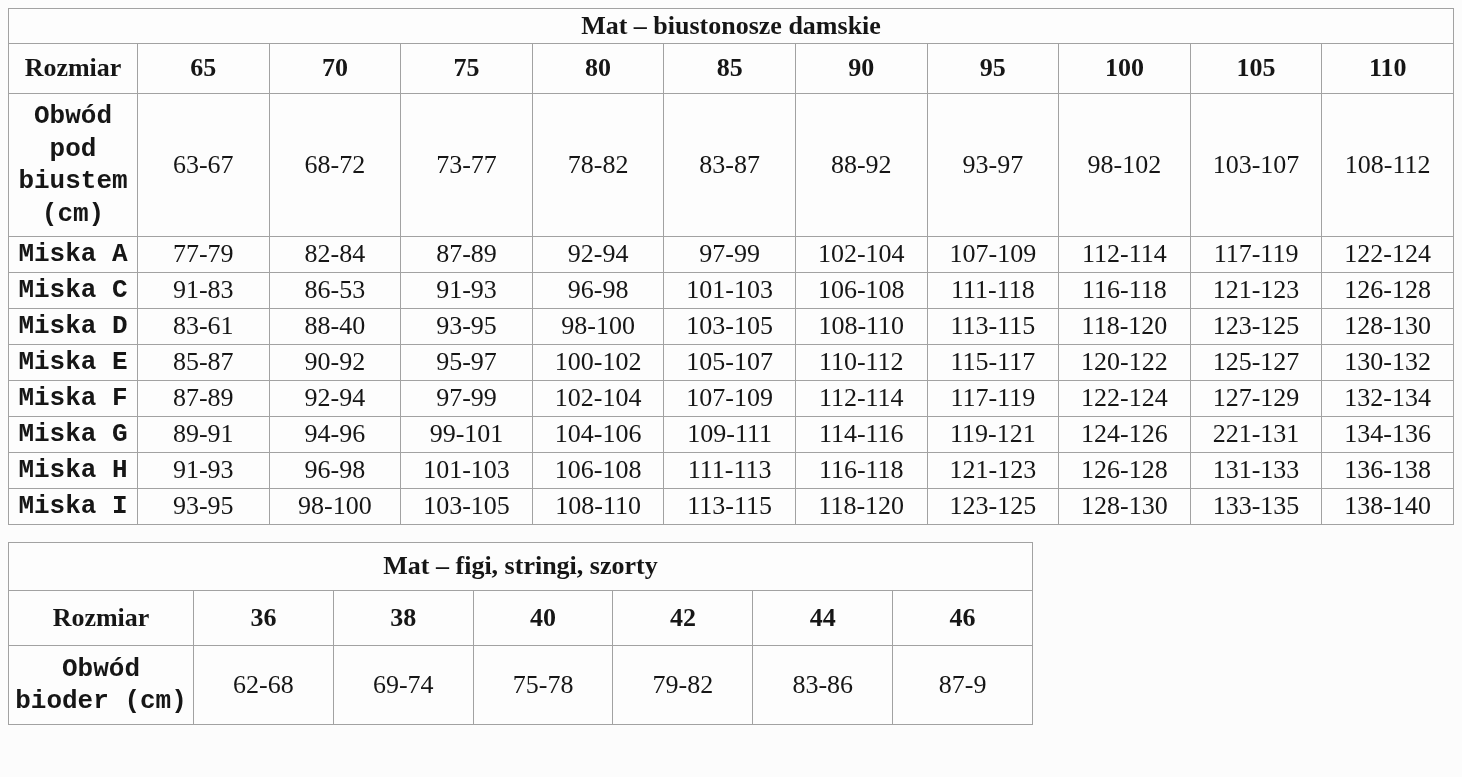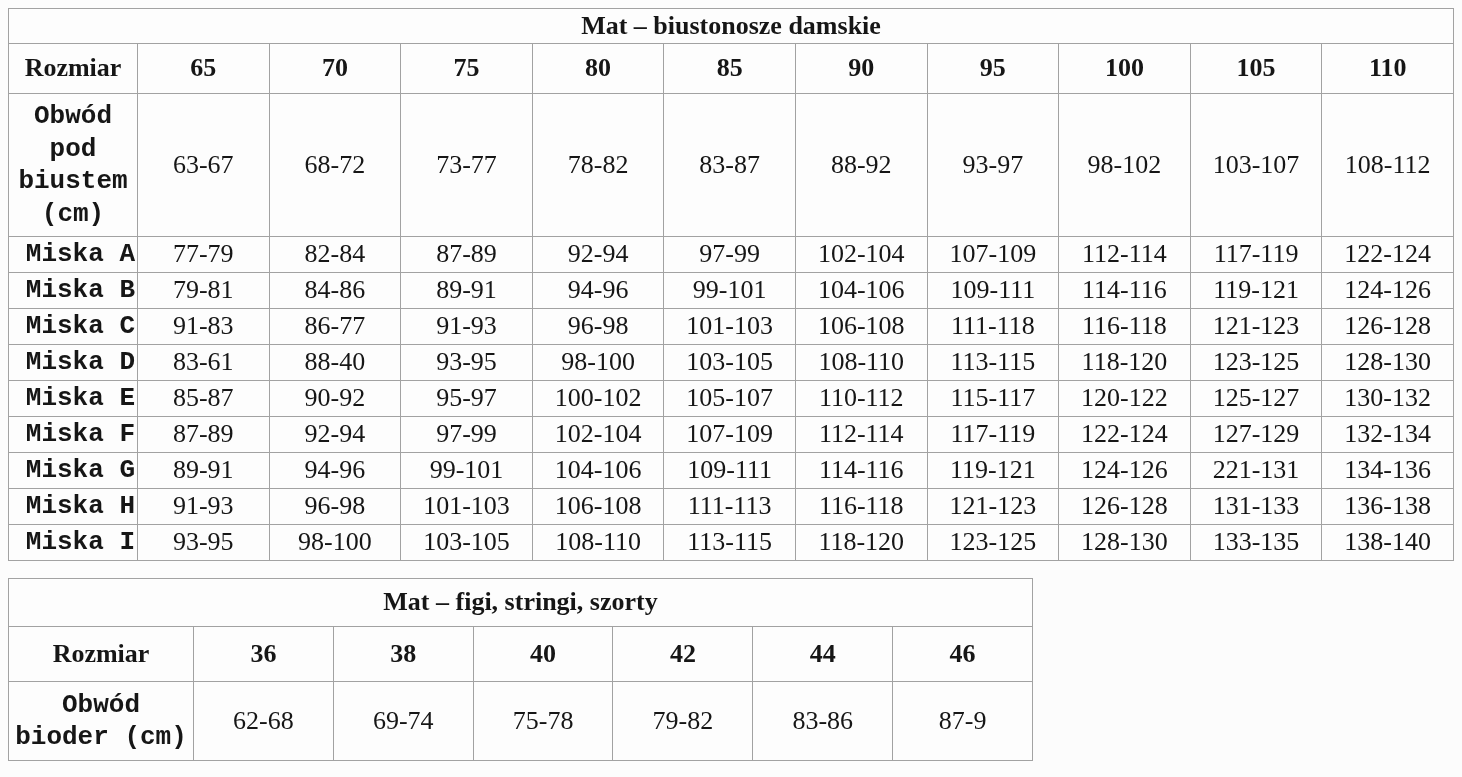--- a/index.html
+++ b/index.html
@@ -34,21 +34,21 @@
   }
   table.size-table thead th { font-weight: bold; }
   table.size-table tbody th { font-weight: bold; white-space: pre-line; font-family: Liberation Mono, monospace; }
 
   
   .tbl-bras { width: 1446px; }
   .tbl-bras col.col-label { width: 129px; }
   .tbl-bras .title-row th { height: 34px; text-align: center; }
   .tbl-bras .head-row th  { height: 49px; }
   .tbl-bras tbody tr { height: 36px; }
-  .tbl-bras tbody th { text-align: right; padding-left: 2px; }
+  .tbl-bras tbody th { text-align: center; padding-left: 2px; }
   .tbl-bras tbody tr.measure-row { height: 143px; }
   .tbl-bras tbody tr.measure-row th { text-align: center; padding-left: 2px; }
 
   
   .tbl-figi { width: 1025px; margin-top: 17px; }
   .tbl-figi col.col-label { width: 185px; }
   .tbl-figi .title-row th { height: 47px; }
   .tbl-figi .head-row th  { height: 54px; }
   .tbl-figi tbody tr { height: 79px; }
   .tbl-figi tbody th { text-align: center; }
@@ -113,36 +113,23 @@
           <td>87-89</td>
           <td>92-94</td>
           <td>97-99</td>
           <td>102-104</td>
           <td>107-109</td>
           <td>112-114</td>
           <td>117-119</td>
           <td>122-124</td>
         </tr>
         <tr>
-          <th>Miska B</th>
-          <td>79-81</td>
-          <td>84-86</td>
-          <td>89-91</td>
-          <td>94-96</td>
-          <td>99-101</td>
-          <td>104-106</td>
-          <td>109-111</td>
-          <td>114-116</td>
-          <td>119-121</td>
-          <td>124-126</td>
-        </tr>
-        <tr>
           <th>Miska C</th>
           <td>91-83</td>
-          <td>86-77</td>
+          <td>86-53</td>
           <td>91-93</td>
           <td>96-98</td>
           <td>101-103</td>
           <td>106-108</td>
           <td>111-118</td>
           <td>116-118</td>
           <td>121-123</td>
           <td>126-128</td>
         </tr>
         <tr>

